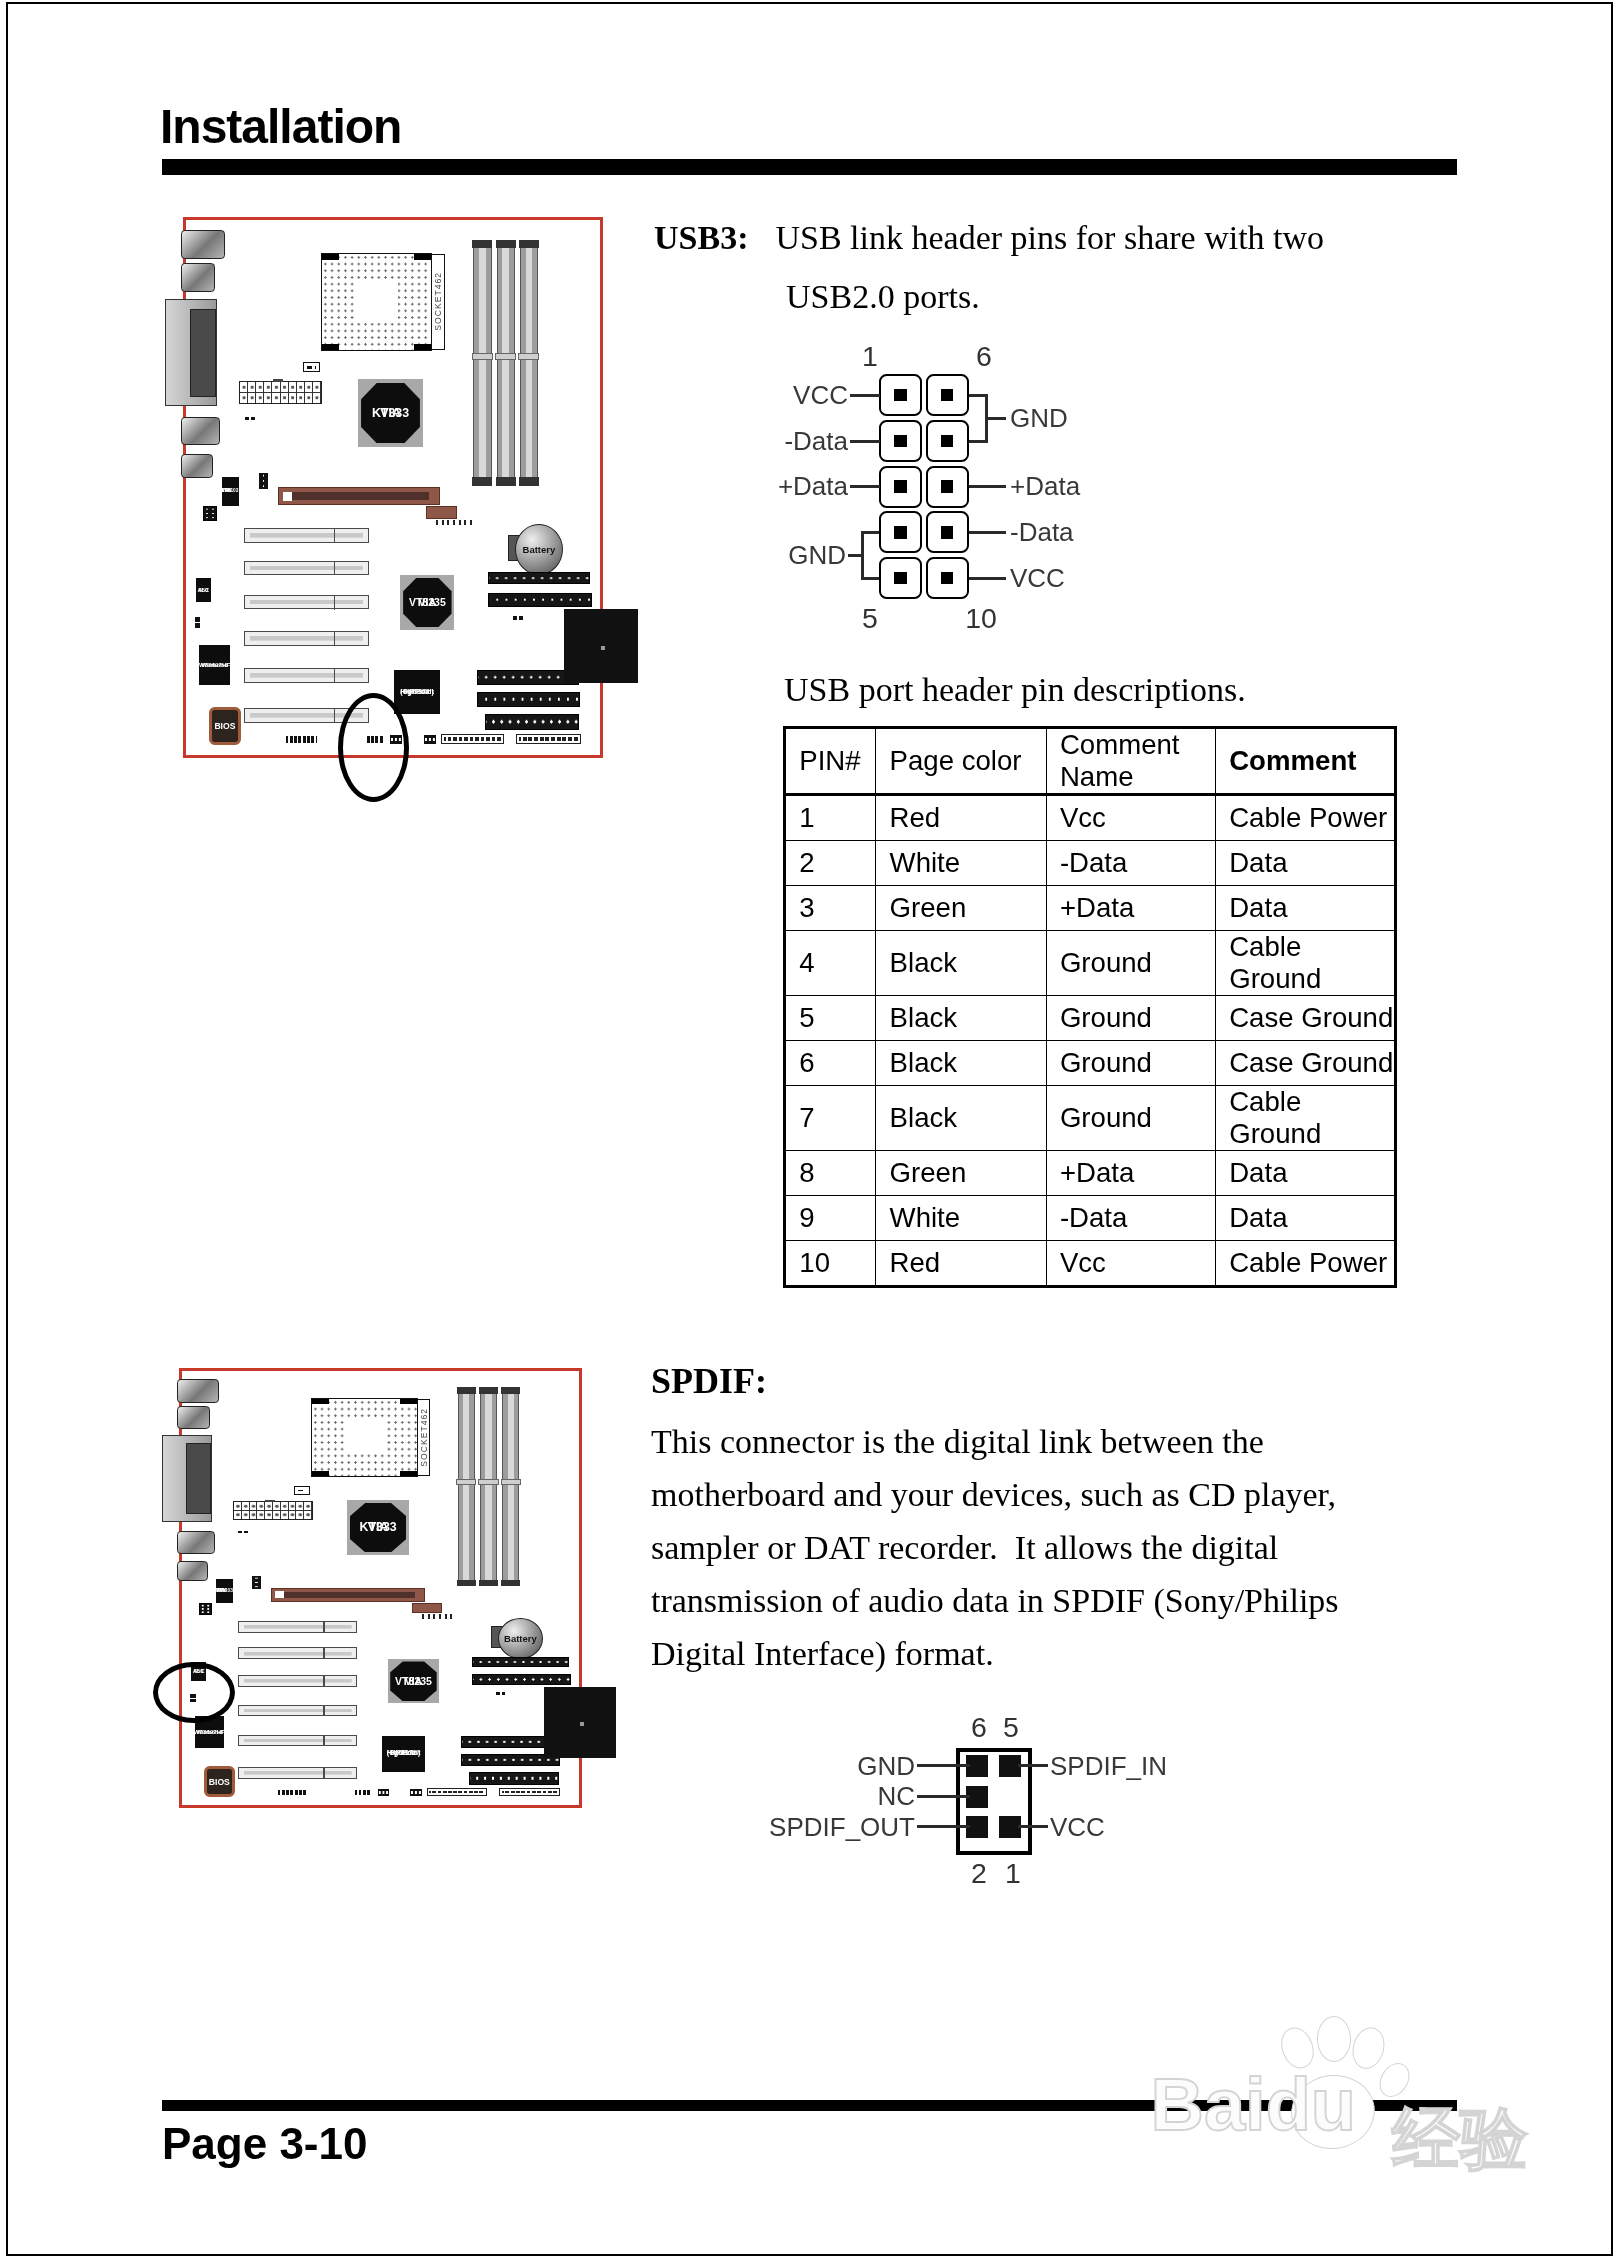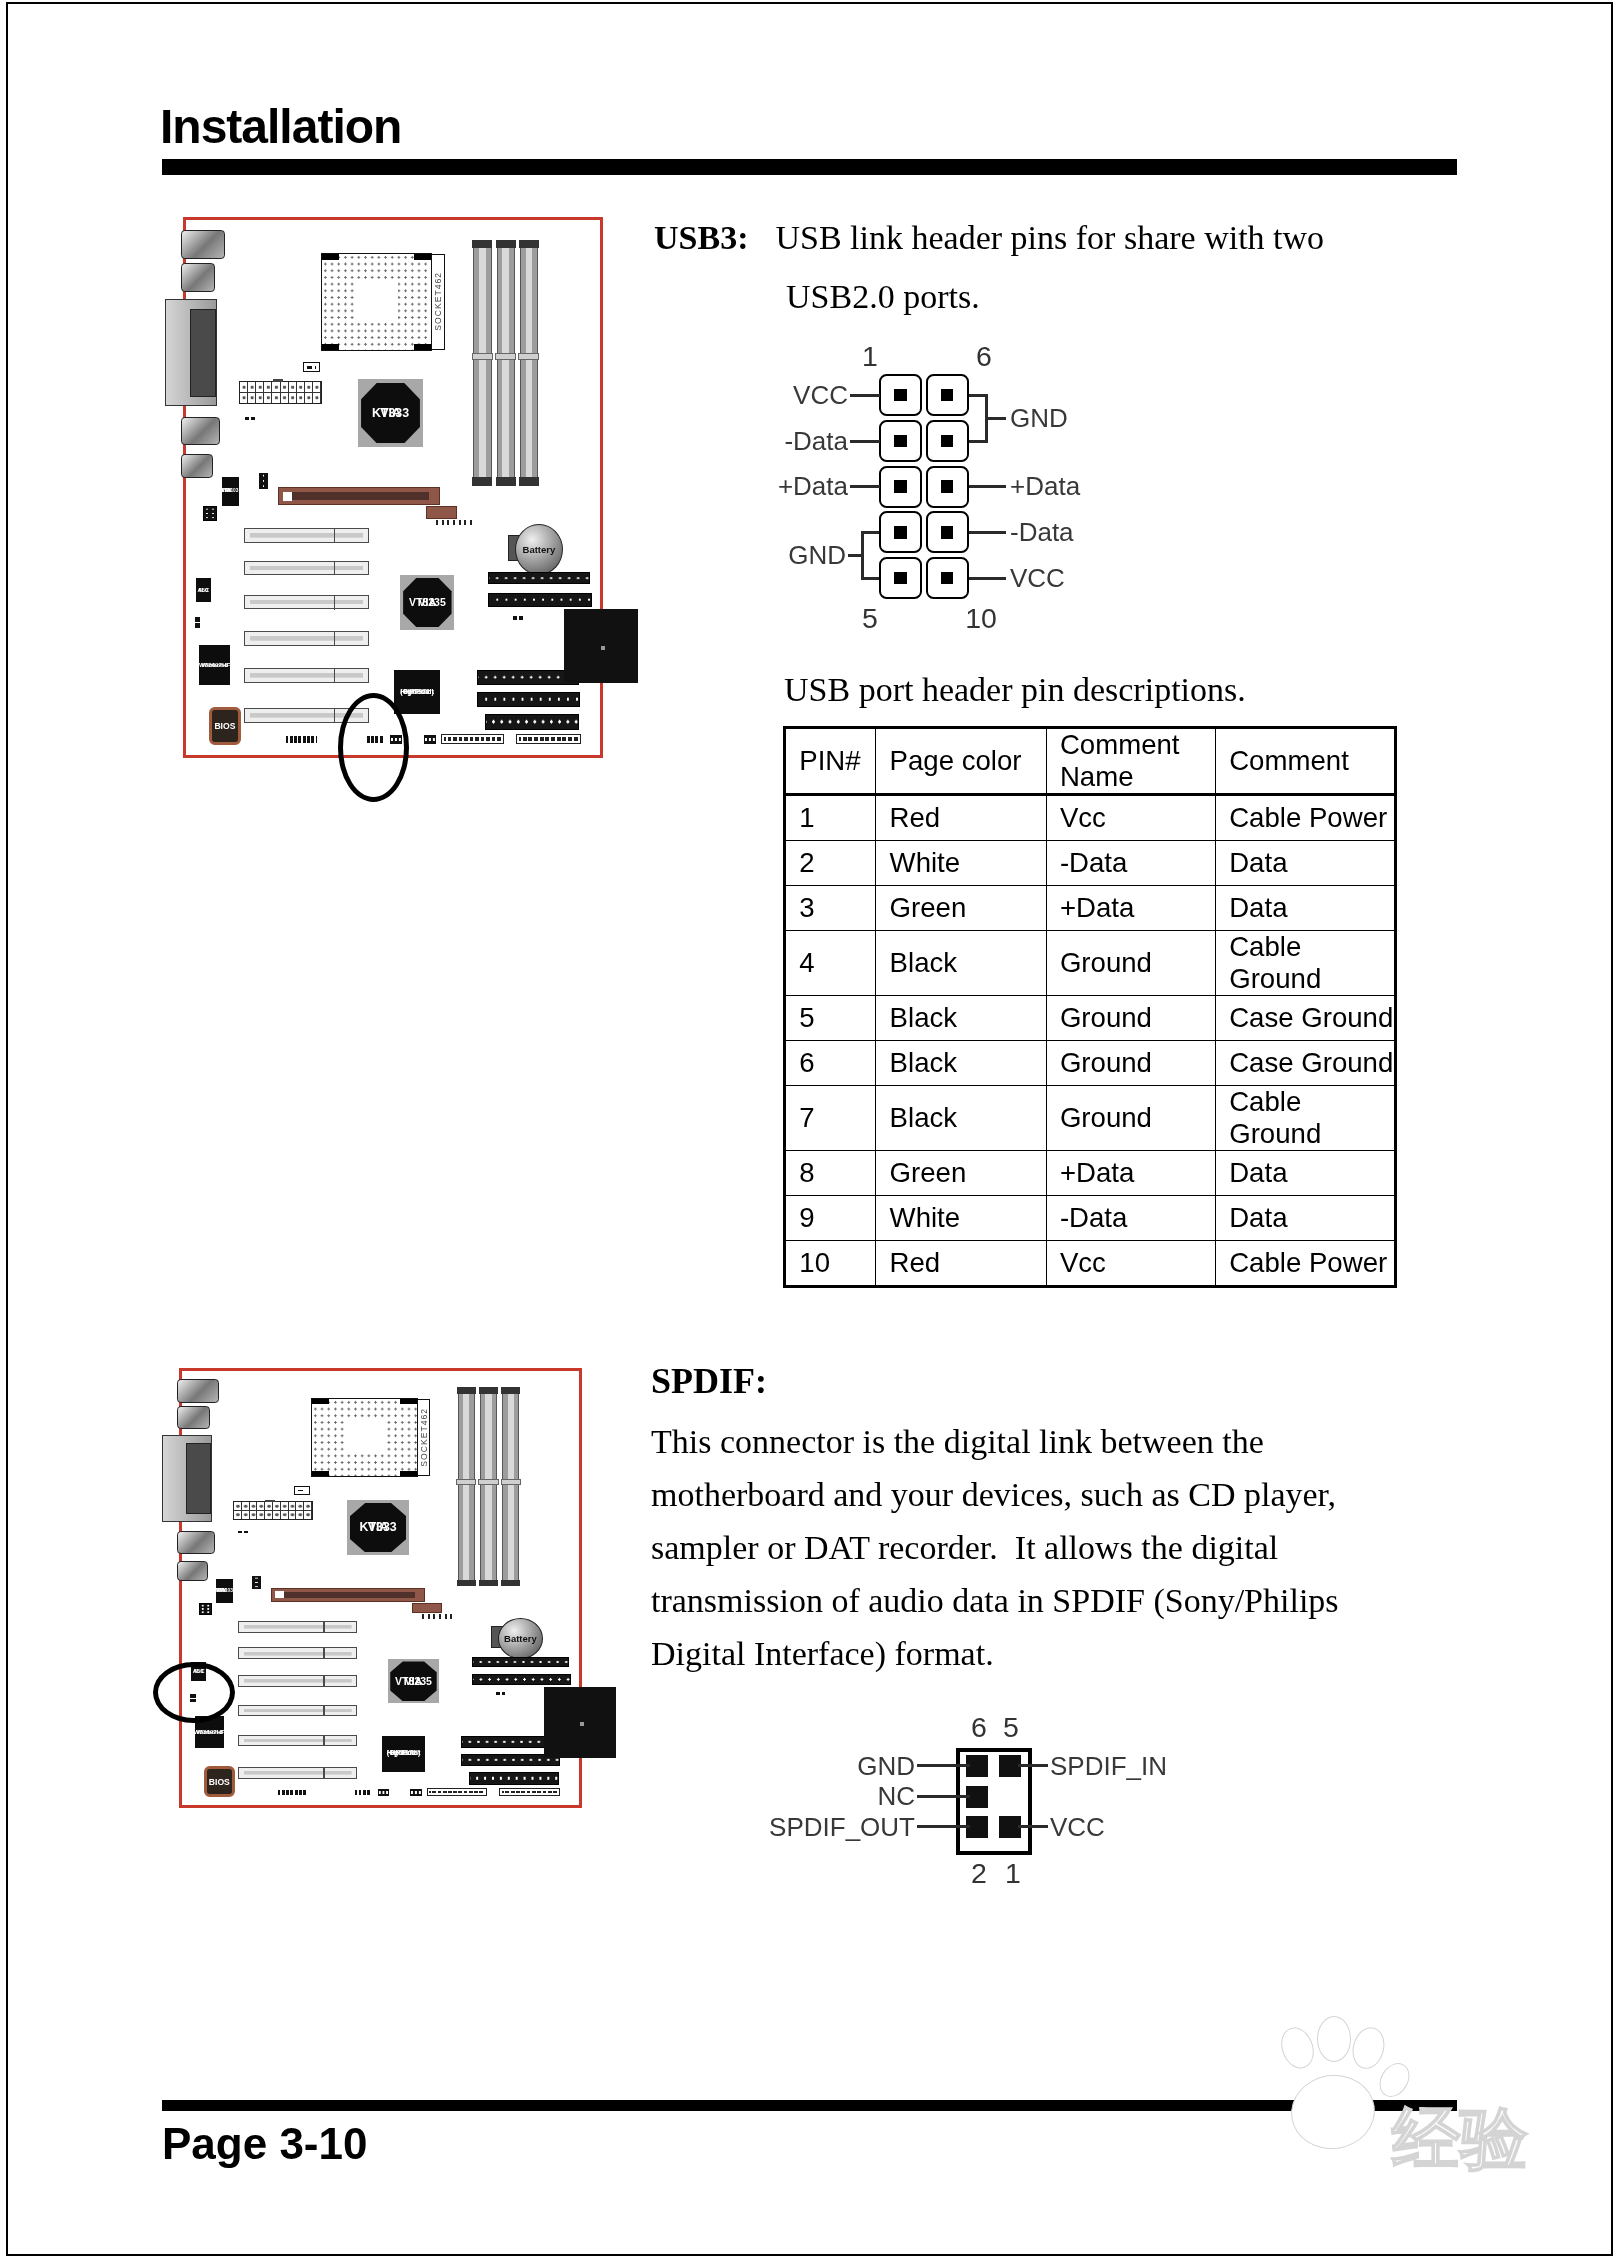--- a/index.html
+++ b/index.html
@@ -15,21 +15,21 @@
   .usb3-line1 b{font-weight:bold;margin-right:27px;}
   .usb3-line2{position:absolute;left:786px;top:278px;font-size:34px;font-family:"Liberation Serif",serif;}
   .tbl-caption{position:absolute;left:784px;top:671px;font-size:34px;font-family:"Liberation Serif",serif;white-space:nowrap;}
   .spdif-head{position:absolute;left:651px;top:1360px;font-size:36px;font-weight:bold;font-family:"Liberation Serif",serif;}
   .spdif-body{position:absolute;left:651px;top:1415px;font-size:34px;font-family:"Liberation Serif",serif;line-height:53px;white-space:pre;}
   
   .pin-table{position:absolute;left:783px;top:726px;border-collapse:collapse;}
   .pin-table td,.pin-table th{border:1.9px solid #000;font-size:27.6px;font-weight:normal;text-align:left;padding:0 0 0 13.3px;height:44px;vertical-align:middle;}
   .pin-table tr th{border-bottom:3.8px solid #000;height:42px;}
   .pin-table{border:3.8px solid #000;}
-  .pin-table .c0{width:76px;} .pin-table .c1{width:156px;} .pin-table .c2{width:155px;} .pin-table .c3{width:165px;}
+  .pin-table .c0{width:76px;} .pin-table .c1{width:156px;} .pin-table .c2{width:155px;} .pin-table .c3{width:165px;font-weight:bold;}
   
   .diagram{position:absolute;}
   .dg-label{position:absolute;font-size:26px;color:#383838;white-space:nowrap;transform:translateY(-50%);}
   .dg-label.r{text-align:right;}
   .dg-num{position:absolute;font-size:28.5px;color:#333;transform:translateX(-50%);}
   .hline{position:absolute;height:2.9px;background:#2a2a2a;}
   .vline{position:absolute;width:2.9px;background:#2a2a2a;}
   .usb-grid{position:absolute;left:90px;top:36px;display:grid;grid-template-columns:43px 43px;grid-template-rows:repeat(5,42px);gap:3.8px;}
   .upin{border:2.9px solid #000;border-radius:7.6px;background:#fff;display:flex;align-items:center;justify-content:center;box-sizing:border-box;}
   .upin::after{content:"";width:12.4px;height:12.4px;background:#000;}
@@ -564,15 +564,16 @@
 <div class="page-num">Page 3-10</div>
 
 <div class="wm">
   <div class="wm-paw">
     <span class="paw-t1"></span>
       <span class="paw-t2"></span>
       <span class="paw-t3"></span>
       <span class="paw-t4"></span>
       <span class="paw-pad"></span>
   </div>
+  <span class="wm-text wm-brand">Baidu</span>
   <span class="wm-text wm-cn">经验</span>
 </div>
 
 
 </body></html>

